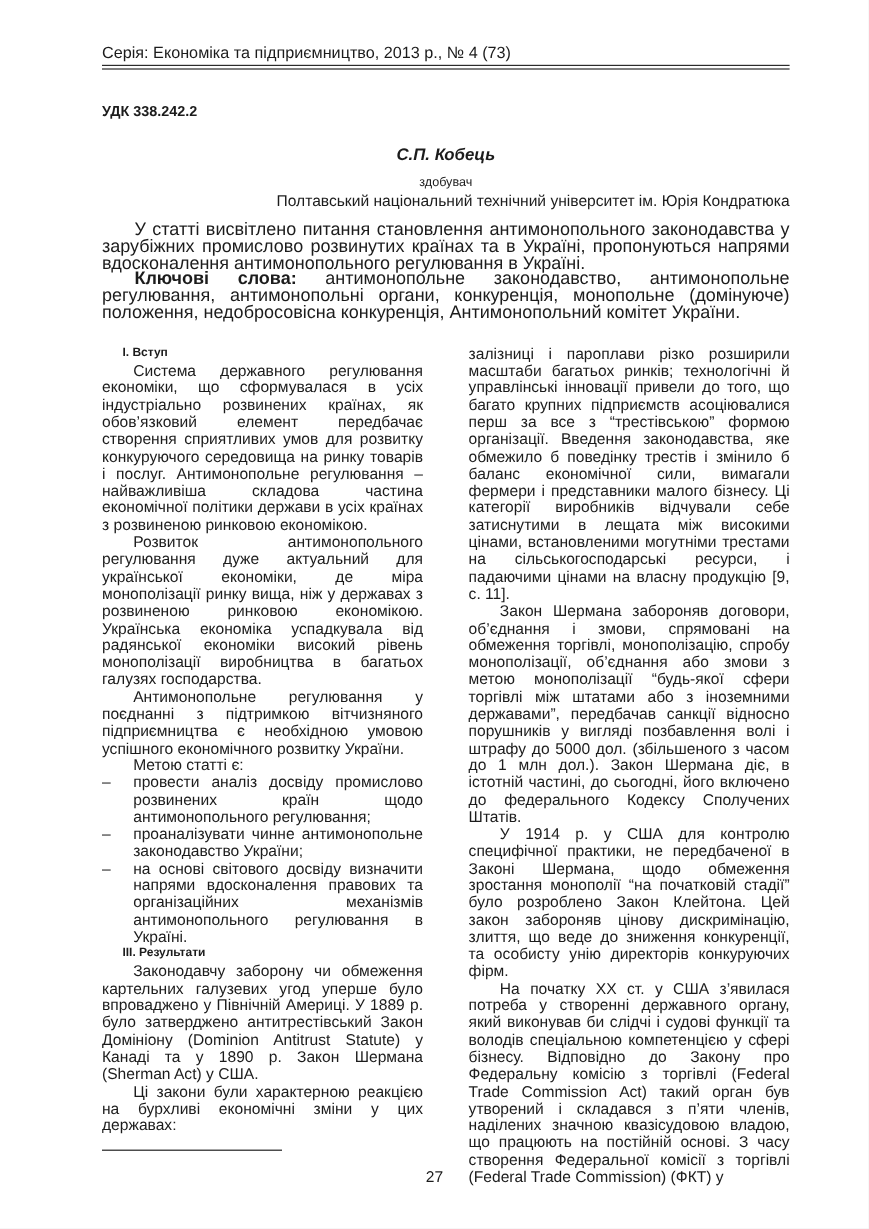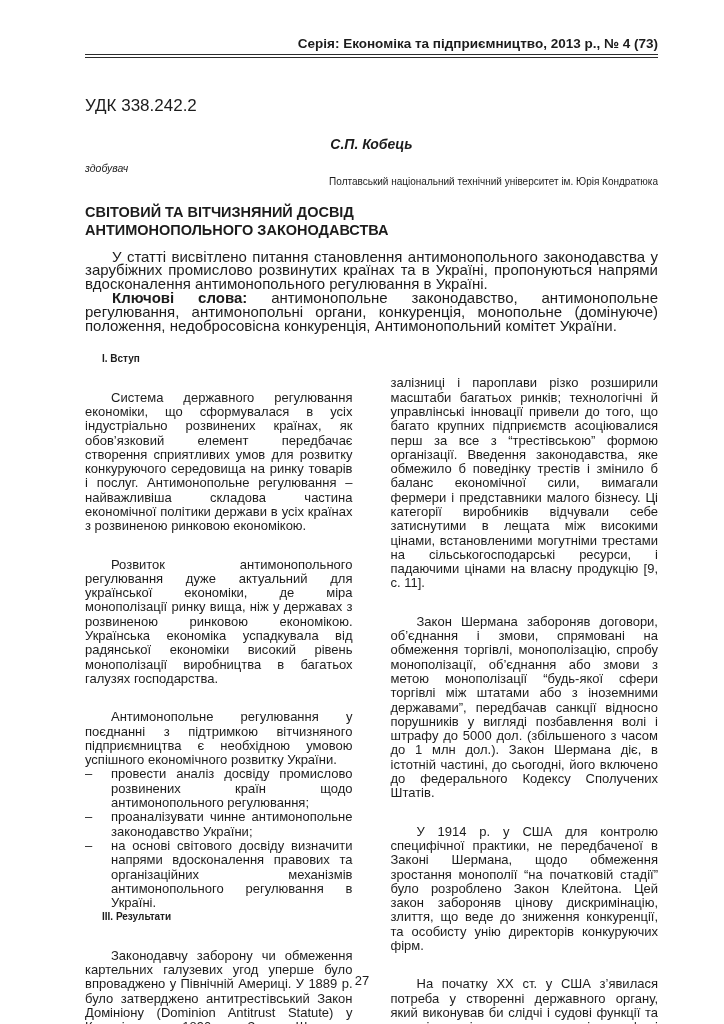--- a/index.html
+++ b/index.html
@@ -10,31 +10,31 @@
     position: relative;
     margin: 0 auto;
     font-family: "Liberation Sans", sans-serif;
     color: #1c1c1c;
     overflow: hidden;
   }
   .content { position: absolute; left: 85px; top: 0; width: 573px; }
 
   .journal-header {
     padding-top: 36px;
-    text-align: right;
-    font-weight: bold;
+    text-align: left;
+    font-weight: normal;
     font-size: 13.5px;
   }
   .header-rule-wrap { border-bottom: 4px double #2b2b2b; padding-bottom: 3px; }
 
-  .udk { margin-top: 38px; font-weight: normal; font-size: 17px; }
+  .udk { margin-top: 28px; font-weight: bold; font-size: 12px; }
 
   .author-name { margin-top: 20px; text-align: center; font-weight: bold; font-style: italic; font-size: 14px; }
-  .author-role { margin-top: 10px; text-align: left; font-size: 10.5px; font-style: italic; }
-  .author-affil { margin-top: 2px; text-align: right; font-size: 10px; }
+  .author-role { margin-top: 10px; text-align: center; font-size: 10.5px; }
+  .author-affil { margin-top: 2px; text-align: right; font-size: 13px; }
 
   .article-title { margin-top: 16px; font-weight: bold; font-size: 14.5px; line-height: 1.26; }
 
   .abstract, .keywords {
     font-size: 15px;
     line-height: 13.8px;
     text-align: justify;
     text-indent: 27px;
     hyphens: auto;
   }
@@ -44,21 +44,21 @@
   .columns {
     margin-top: 20px;
     display: flex;
     gap: 38px;
     font-size: 13px;
     line-height: 14.3px;
     text-align: justify;
     hyphens: auto;
   }
   .col { width: 267.5px; flex: none; }
-  .col p { text-indent: 26px; margin-top: 24px; }
+  .col p { text-indent: 26px; }
   .col .sec-heading { font-weight: bold; text-indent: 17px; font-size: 10px; text-align: left; }
   .plain-line { text-indent: 26px; }
 
   .dash-list .item { display: flex; }
   .dash-list .marker { width: 26px; flex: none; }
   .dash-list .li-text { flex: 1; text-align: justify; }
 
   .footnote-sep { margin-top: 13px; width: 150px; border-top: 1.4px solid #222; }
 
   .page-number {
@@ -75,36 +75,33 @@
     <div class="header-rule-wrap">
       <div class="journal-header">Серія: Економіка та підприємництво, 2013 р., № 4 (73)</div>
     </div>
 
     <div class="udk">УДК 338.242.2</div>
 
     <div class="author-name">С.П. Кобець</div>
     <div class="author-role">здобувач</div>
     <div class="author-affil">Полтавський національний технічний університет ім. Юрія Кондратюка</div>
 
-    <div class="article-title">
-      <div>СВІТОВИЙ ТА ВІТЧИЗНЯНИЙ ДОСВІД</div>
-      <div>АНТИМОНОПОЛЬНОГО ЗАКОНОДАВСТВА</div>
-    </div>
 
     <p class="abstract">У статті висвітлено питання становлення антимонопольного законодавства у зарубіжних промислово розвинутих країнах та в Україні, пропонуються напрями вдосконалення антимонопольного регулювання в Україні.</p>
 
     <p class="keywords"><span class="kw-label">Ключові слова:</span> <span>антимонопольне законодавство, антимонопольне регулювання, антимонопольні органи, конкуренція, монопольне (домінуюче) положення, недобросовісна конкуренція, Антимонопольний комітет України.</span></p>
 
     <div class="columns">
 
       <div class="col">
         <div class="sec-heading">I. Вступ</div>
         <p>Система державного регулювання економіки, що сформувалася в усіх індустріально розвинених країнах, як обов’язковий елемент передбачає створення сприятливих умов для розвитку конкуруючого середовища на ринку товарів і послуг. Антимонопольне регулювання – найважливіша складова частина економічної політики держави в усіх країнах з розвиненою ринковою економікою.</p>
         <p>Розвиток антимонопольного регулювання дуже актуальний для української економіки, де міра монополізації ринку вища, ніж у державах з розвиненою ринковою економікою. Українська економіка успадкувала від радянської економіки високий рівень монополізації виробництва в багатьох галузях господарства.</p>
         <p>Антимонопольне регулювання у поєднанні з підтримкою вітчизняного підприємництва є необхідною умовою успішного економічного розвитку України.</p>
+        <p class="plain-line">Метою статті є:</p>
         <div class="dash-list">
           <div class="item">
             <span class="marker">–</span>
             <span class="li-text">провести аналіз досвіду промислово розвинених країн щодо антимонопольного регулювання;</span>
           </div>
           <div class="item">
             <span class="marker">–</span>
             <span class="li-text">проаналізувати чинне антимонопольне законодавство України;</span>
           </div>
           <div class="item">

